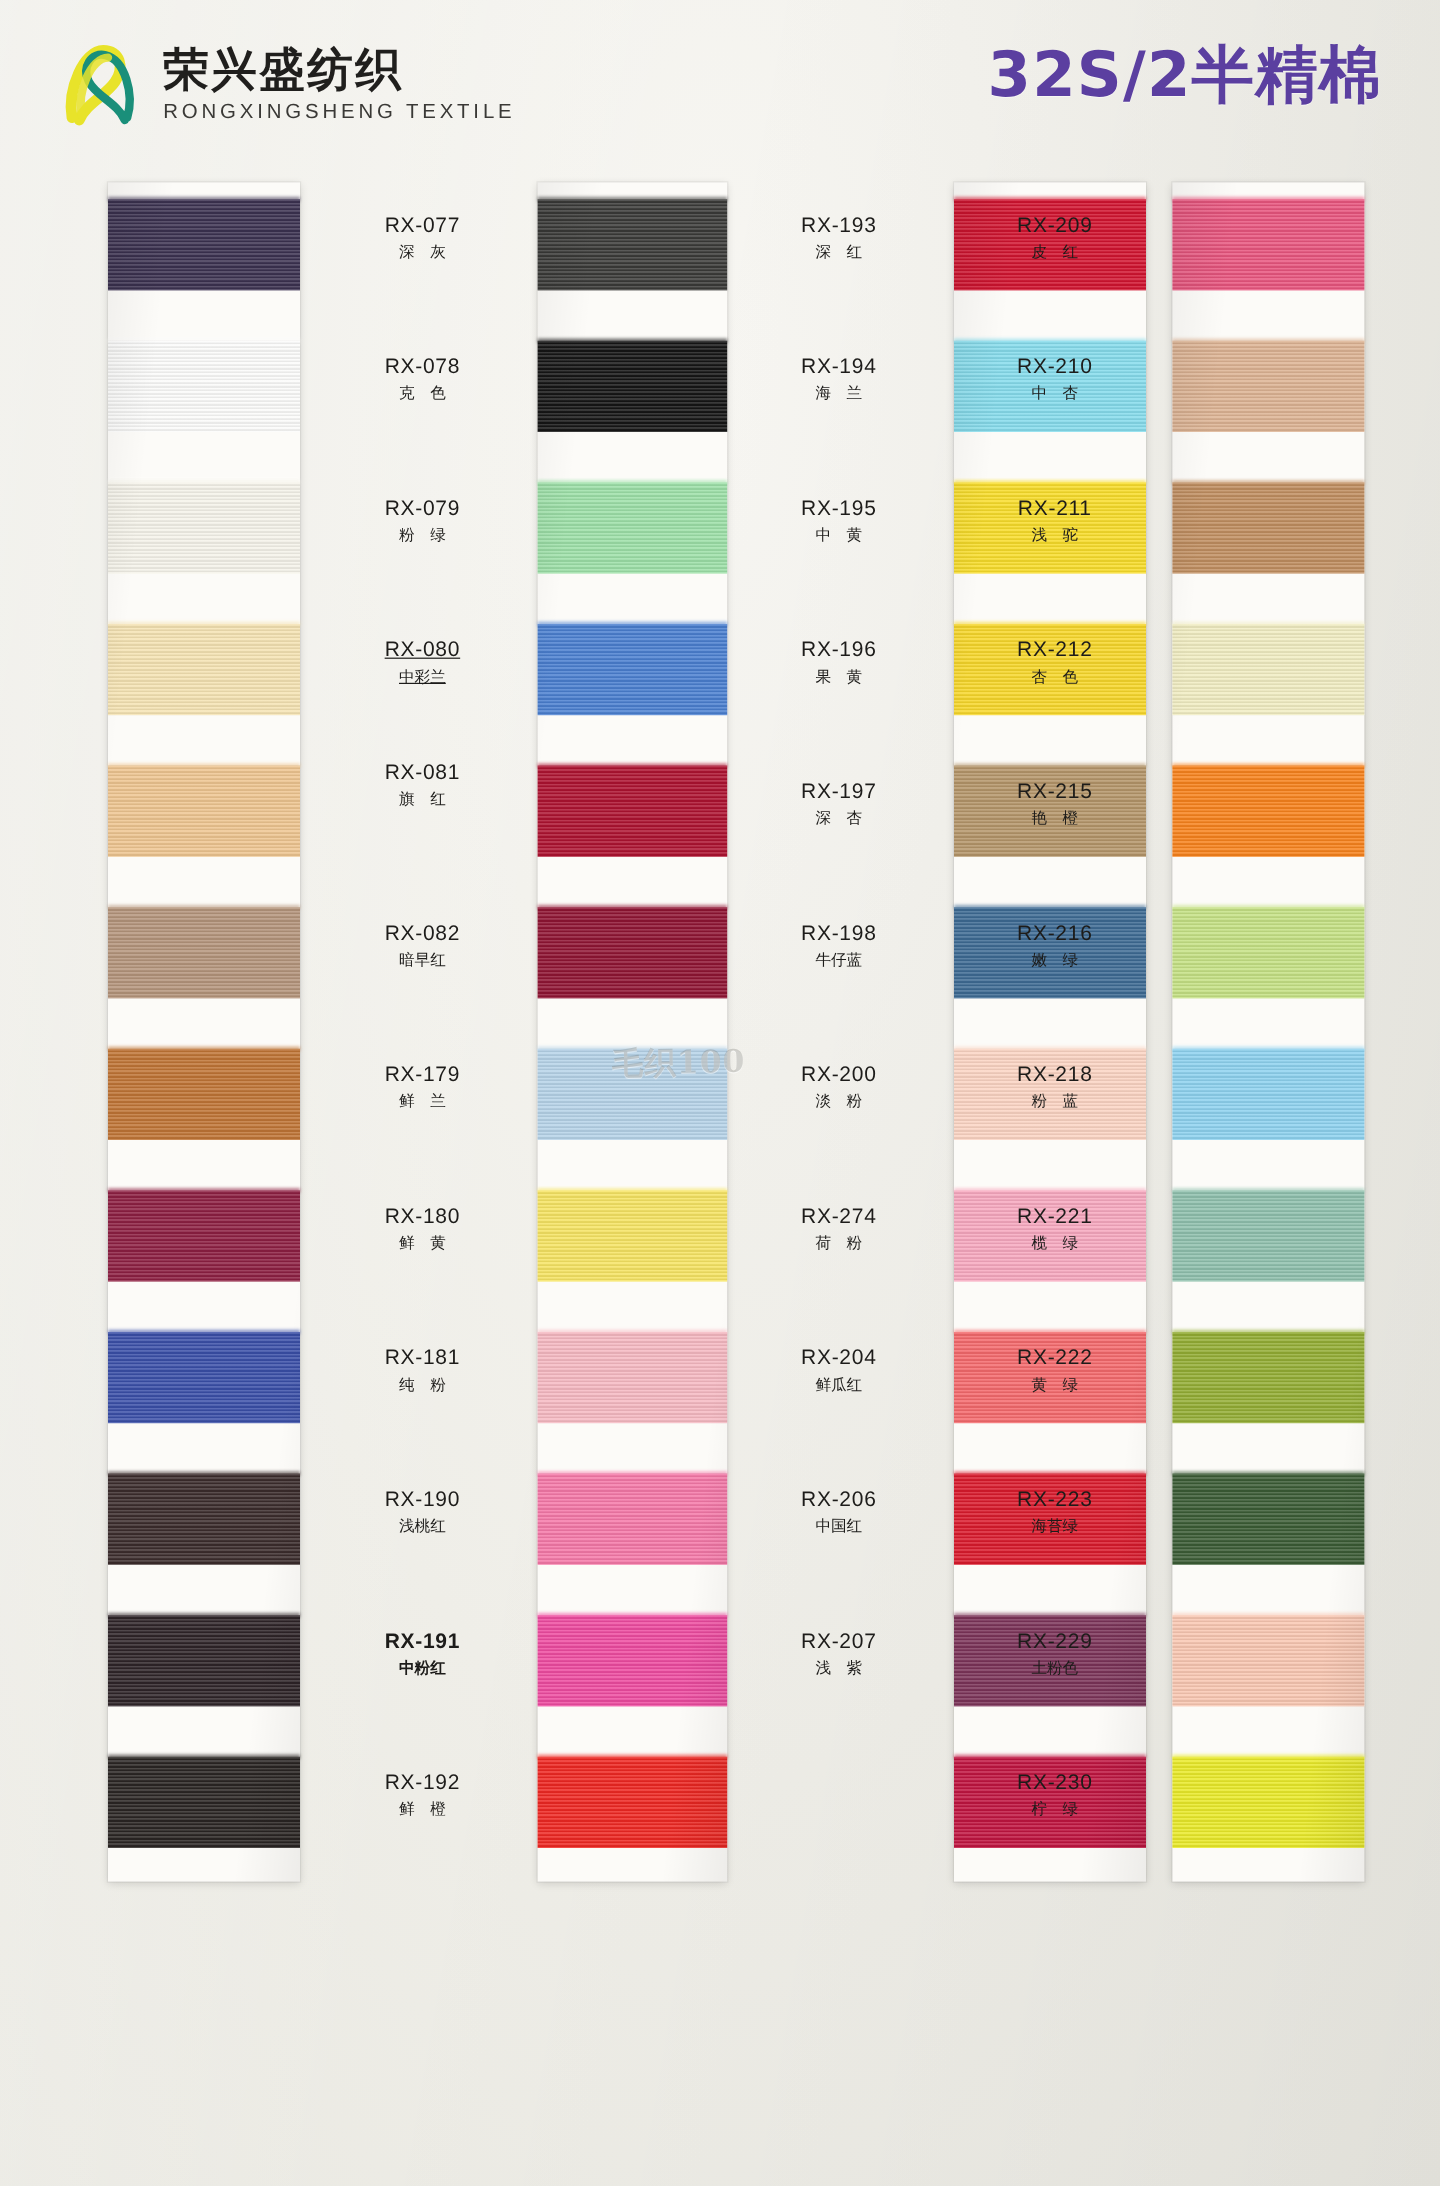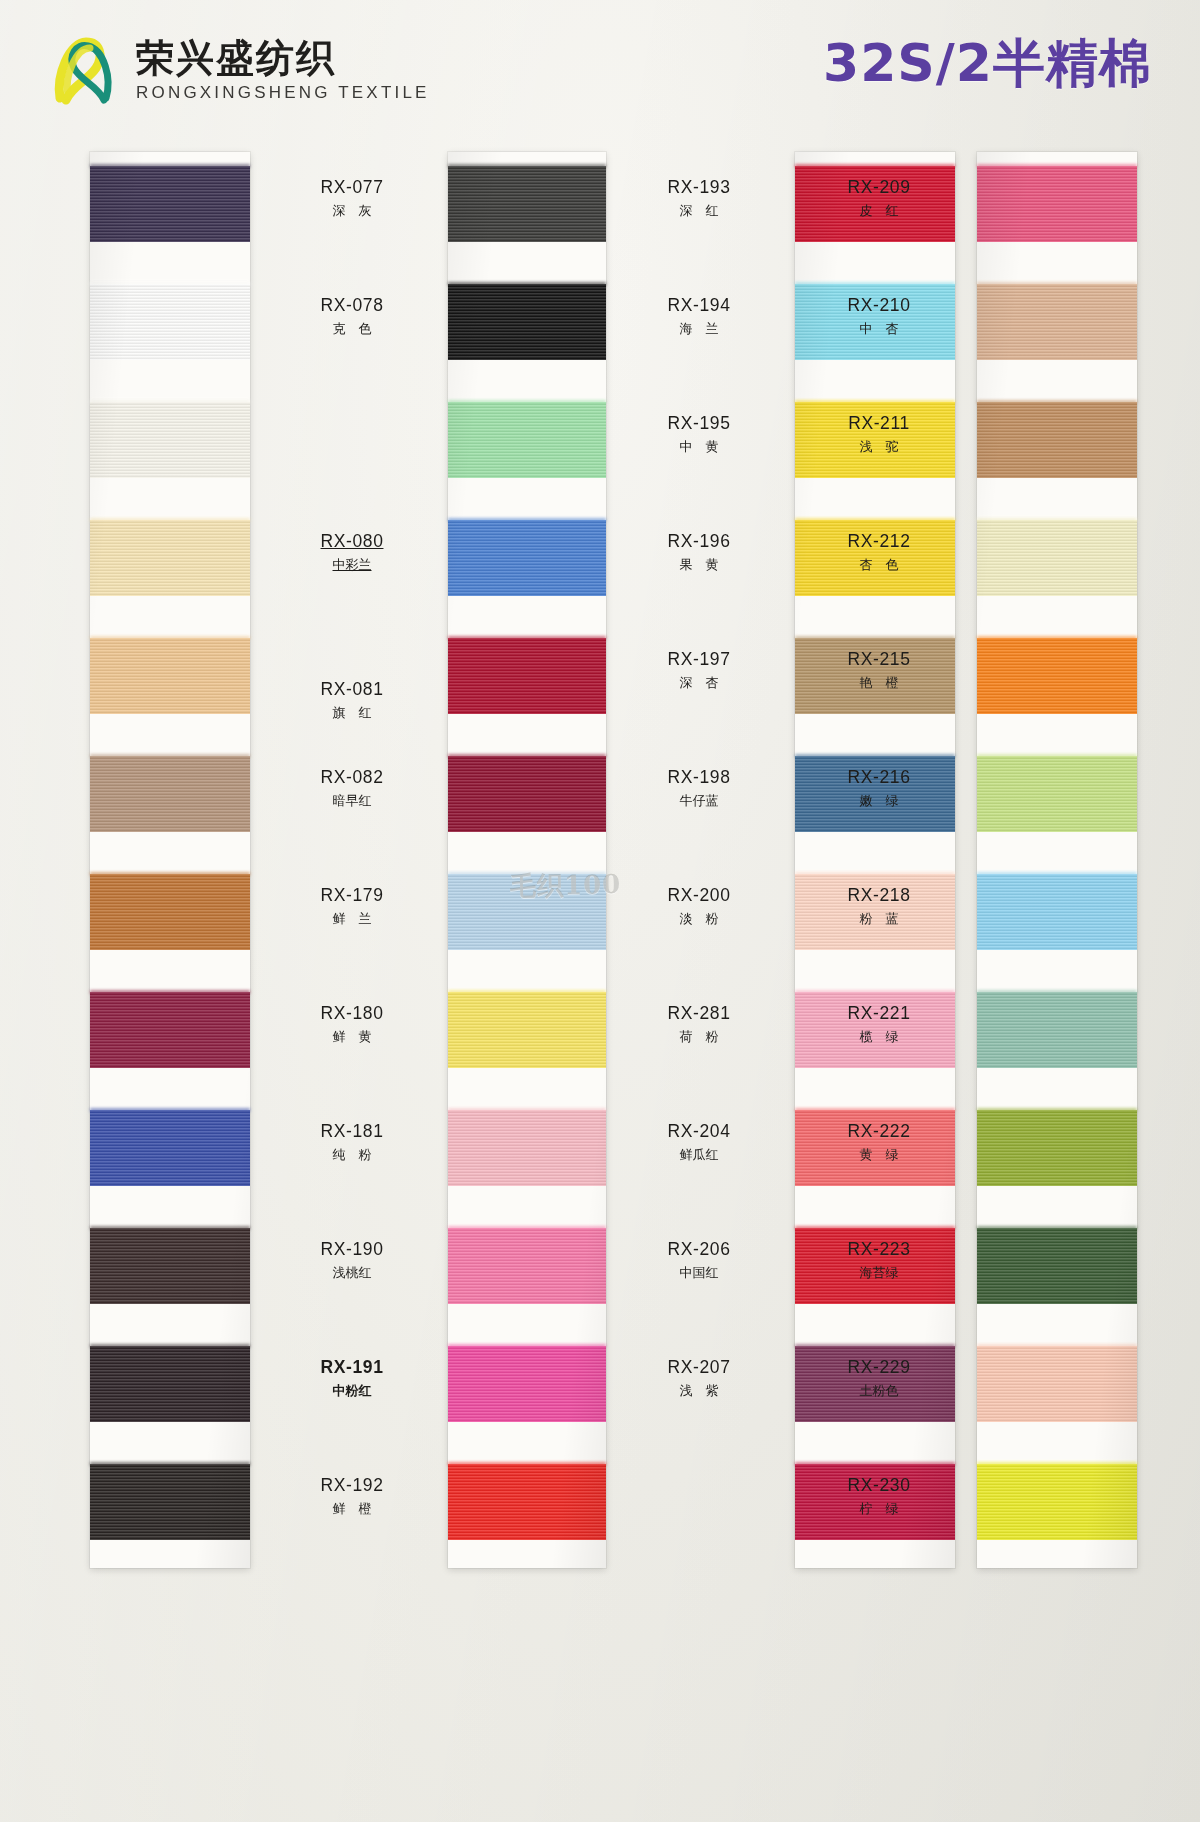--- a/index.html
+++ b/index.html
@@ -201,25 +201,29 @@
   <div class="col col-3">
     <div class="labels" id="labels-2" style="left:-245px;width:178px;">
         <div class="label" style="top: 36px;">
           <span class="code">RX-077</span>
           <span class="name">深　灰</span>
         </div>
         <div class="label" style="top: 154px;">
           <span class="code">RX-078</span>
           <span class="name">克　色</span>
         </div>
+        <div class="label" style="top: 272px;">
+          <span class="code">RX-079</span>
+          <span class="name">粉　绿</span>
+        </div>
         <div class="label" style="top: 390px; text-decoration: underline;">
           <span class="code">RX-080</span>
           <span class="name">中彩兰</span>
         </div>
-        <div class="label" style="top: 538px; text-align: center;">
+        <div class="label" style="top: 492px; text-align: center;">
           <span class="code">RX-081</span>
           <span class="name">旗　红</span>
         </div>
         <div class="label" style="top: 626px;">
           <span class="code">RX-082</span>
           <span class="name">暗早红</span>
         </div>
         <div class="label" style="top: 744px;">
           <span class="code">RX-179</span>
           <span class="name">鲜　兰</span>
@@ -284,21 +288,21 @@
         </div>
         <div class="label" style="top: 626px;">
           <span class="code">RX-198</span>
           <span class="name">牛仔蓝</span>
         </div>
         <div class="label" style="top: 744px;">
           <span class="code">RX-200</span>
           <span class="name">淡　粉</span>
         </div>
         <div class="label" style="top: 862px;">
-          <span class="code">RX-281</span>
+          <span class="code">RX-274</span>
           <span class="name">荷　粉</span>
         </div>
         <div class="label" style="top: 980px;">
           <span class="code">RX-204</span>
           <span class="name">鲜瓜红</span>
         </div>
         <div class="label" style="top: 1098px;">
           <span class="code">RX-206</span>
           <span class="name">中国红</span>
         </div>

